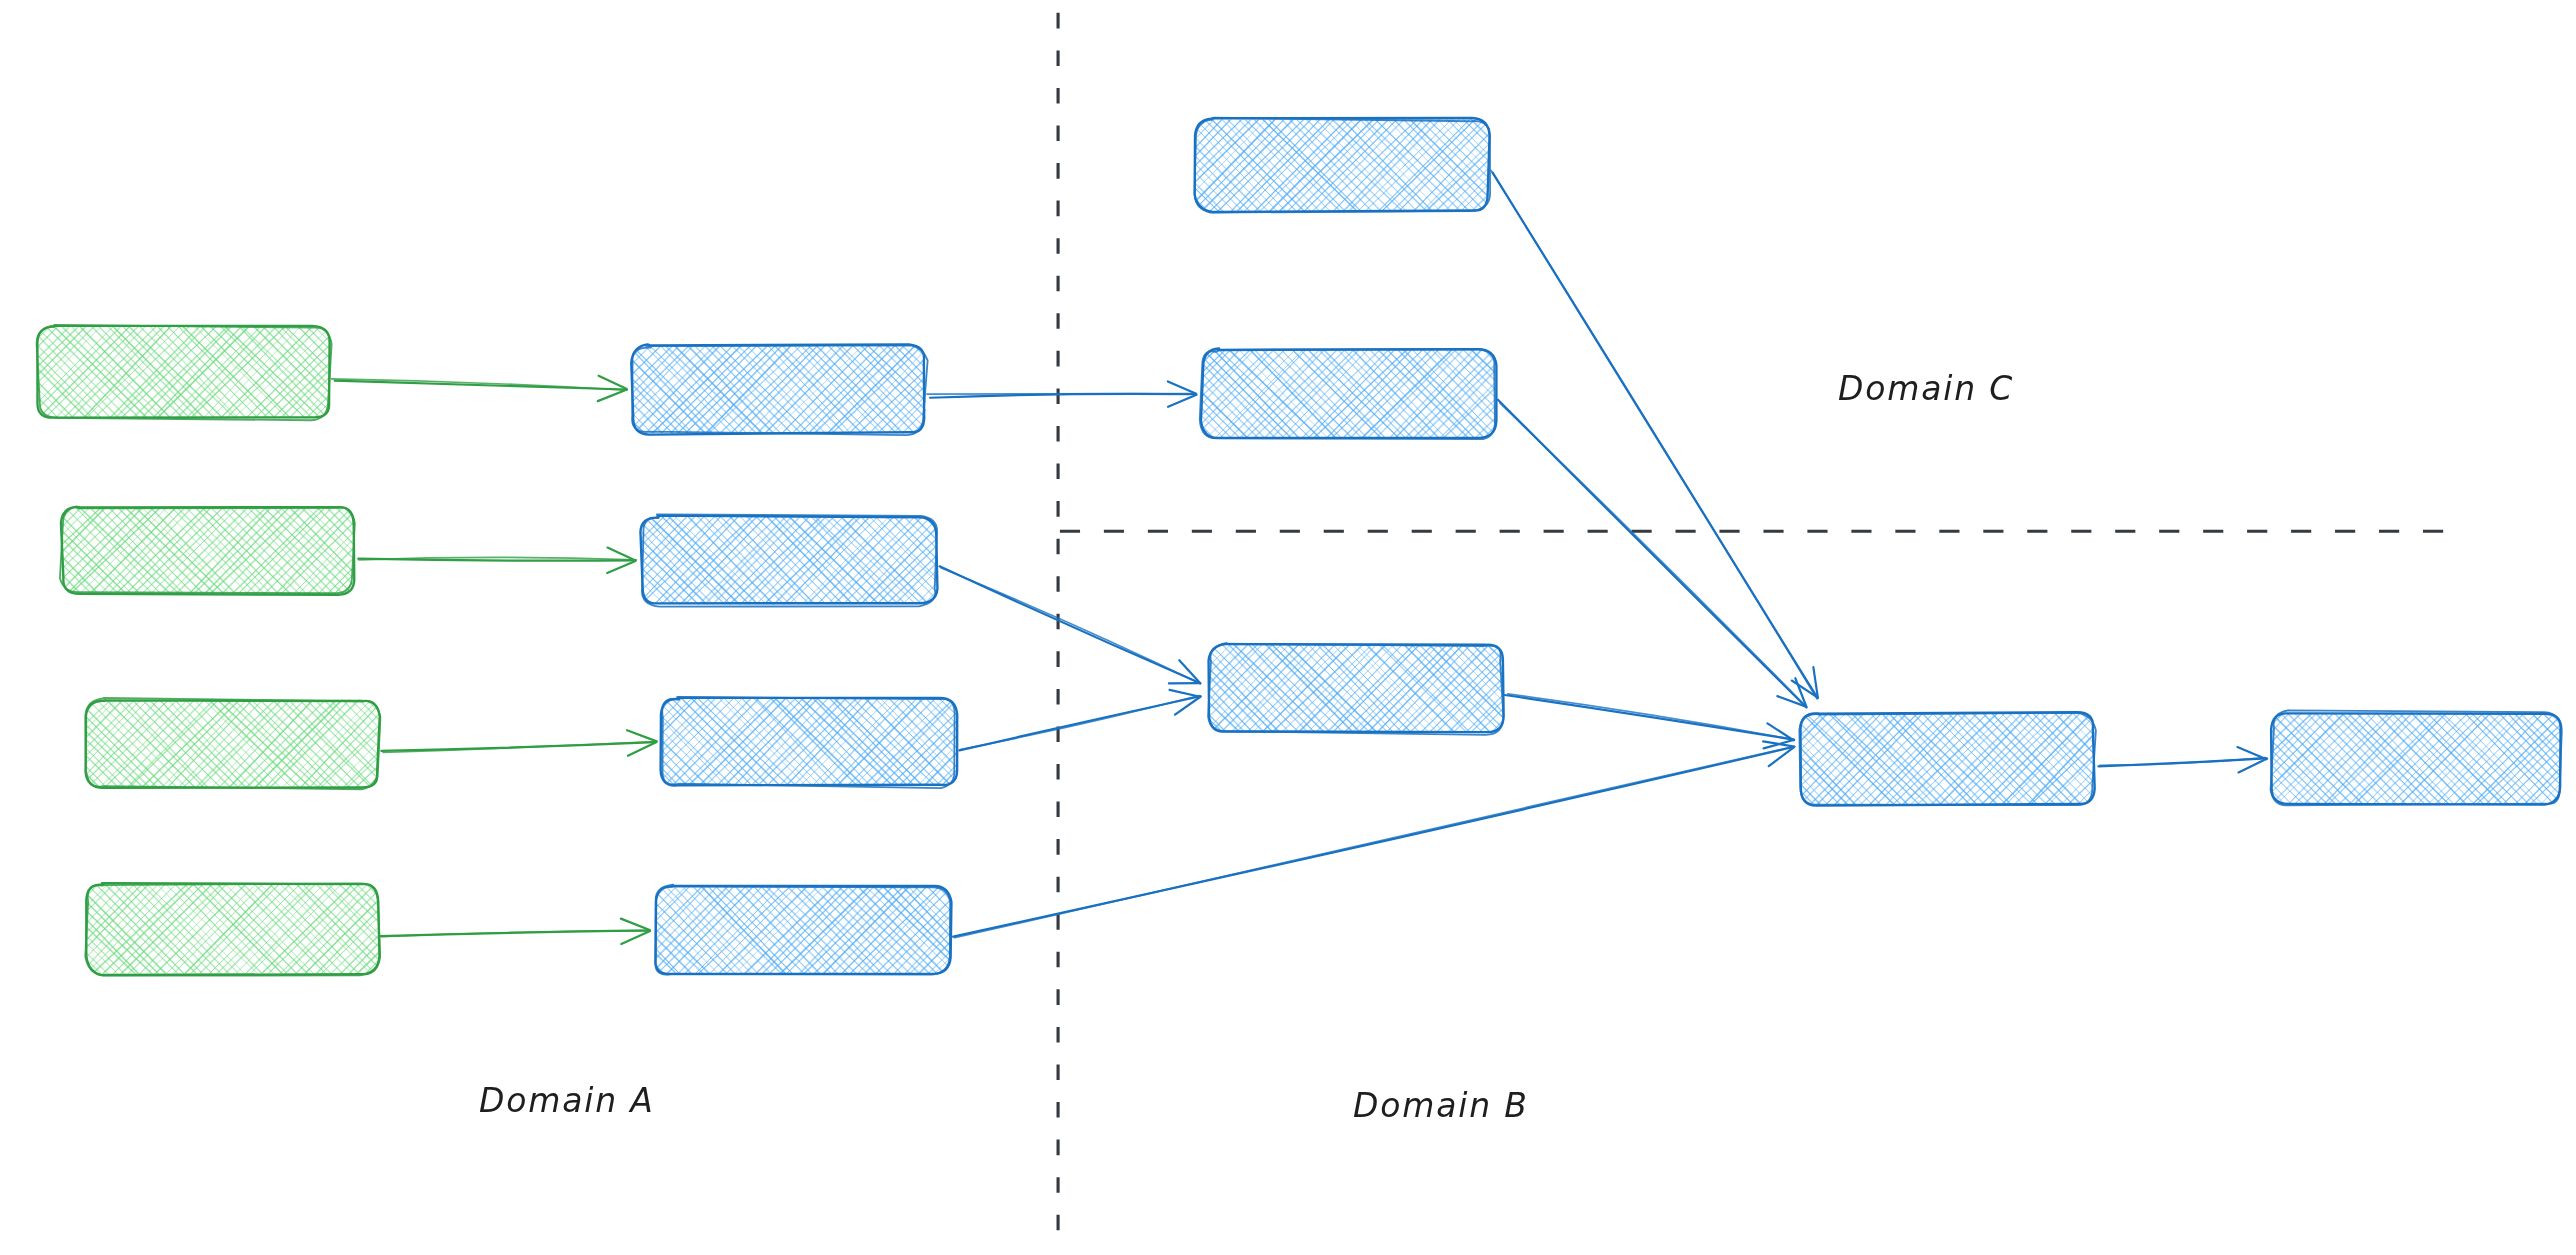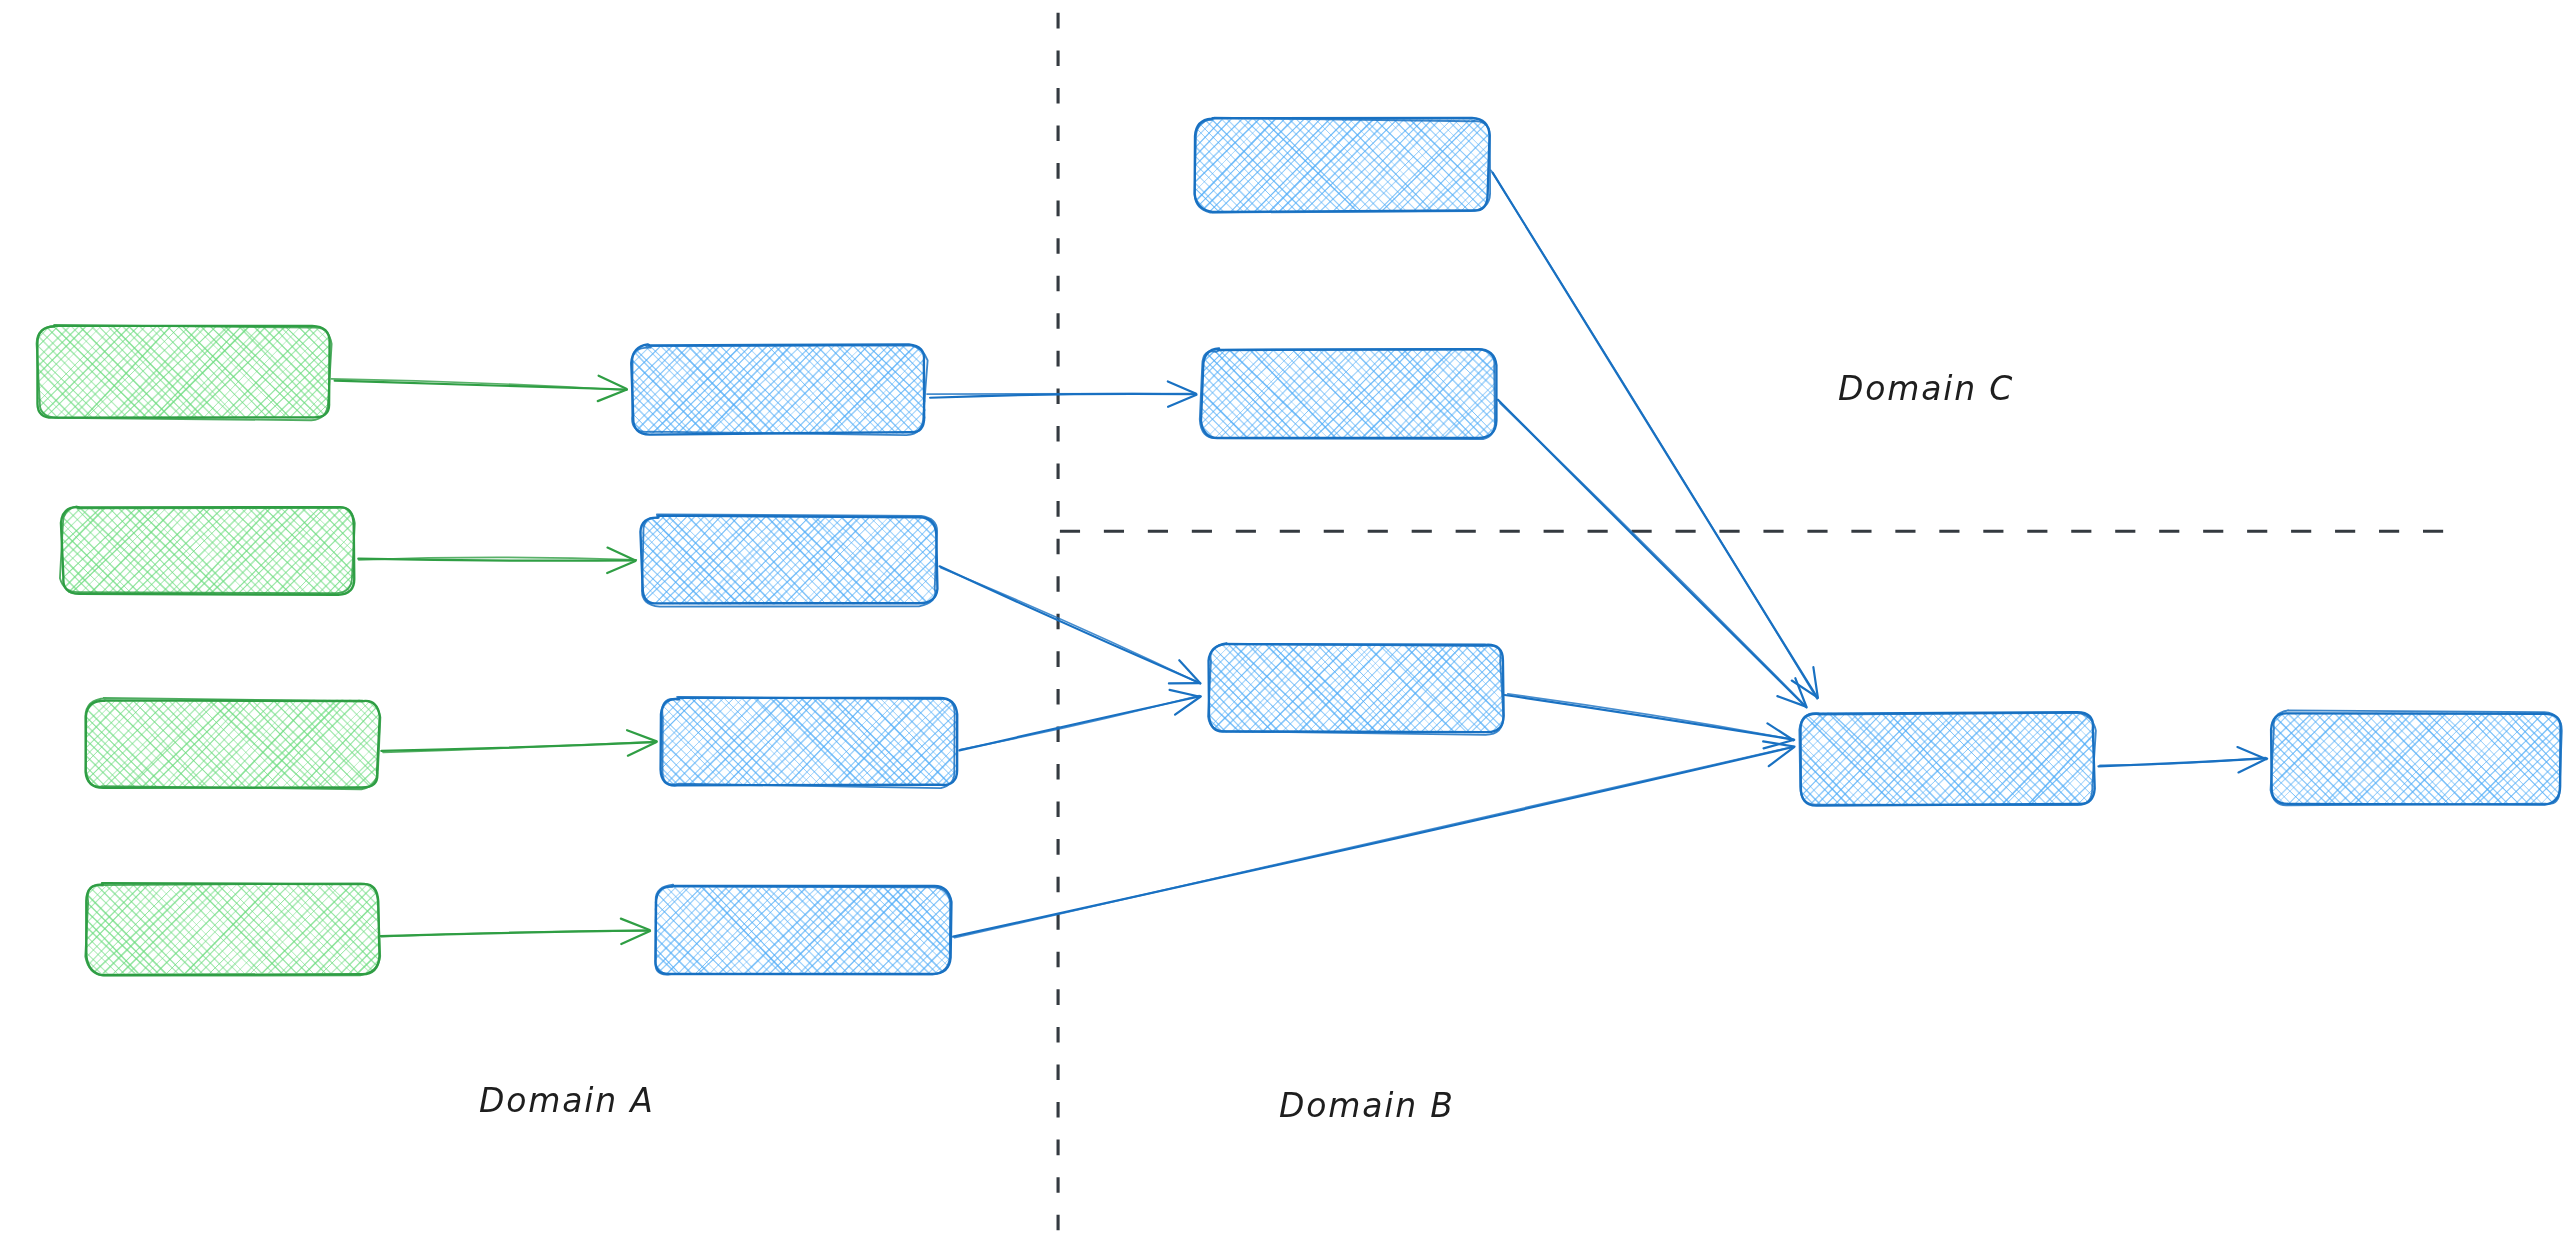--- a/index.html
+++ b/index.html
@@ -1674,16 +1674,16 @@
             <line x1="2884.9" y1="881.4" x2="2991.2" y2="775.8" stroke="#4dabf7" stroke-width="1.56" stroke-opacity="0.64" stroke-linecap="round"></line>
             <line x1="2892.2" y1="880.4" x2="3000.8" y2="776.6" stroke="#4dabf7" stroke-width="1.83" stroke-opacity="0.48" stroke-linecap="round"></line>
           </g>
         </g>
         <path d="M 2499.0 778.8 L 2776.9 779.1 Q 2795.8 779.0 2795.2 795.1 L 2794.7 858.4 Q 2794.6 876.4 2777.9 878.3 L 2499.2 877.5 Q 2479.9 877.6 2479.8 861.5 L 2479.2 796.3 Q 2480.3 777.9 2497.3 778.8 Z" fill="none" stroke="#1971c2" stroke-width="2.6" stroke-linecap="round" stroke-linejoin="round"></path>
         <path d="M 2497.1 775.4 L 2777.6 777.4 Q 2796.9 778.9 2796.5 798.3 L 2794.2 859.5 Q 2795.1 880.4 2778.4 877.2 L 2496.5 879.1 Q 2481.8 879.7 2478.6 862.4 L 2482.3 795.0 Q 2479.5 778.2 2498.0 775.5 Z" fill="none" stroke="#1971c2" stroke-width="2" stroke-opacity="0.85" stroke-linecap="round" stroke-linejoin="round"></path>
       </g>
     </svg>
 
   <div class="domain-label" style="left: 463px; top: 1081px; margin-left: 16px;">Domain A</div>
-  <div class="domain-label" style="left: 1279px; top: 1086px; text-align: right;">Domain B</div>
+  <div class="domain-label" style="left: 1353px; top: 1086px; text-align: right;">Domain B</div>
   <div class="domain-label" style="left: 1838px; top: 369px;">Domain C</div>
 </div>
 
 
 </body></html>

